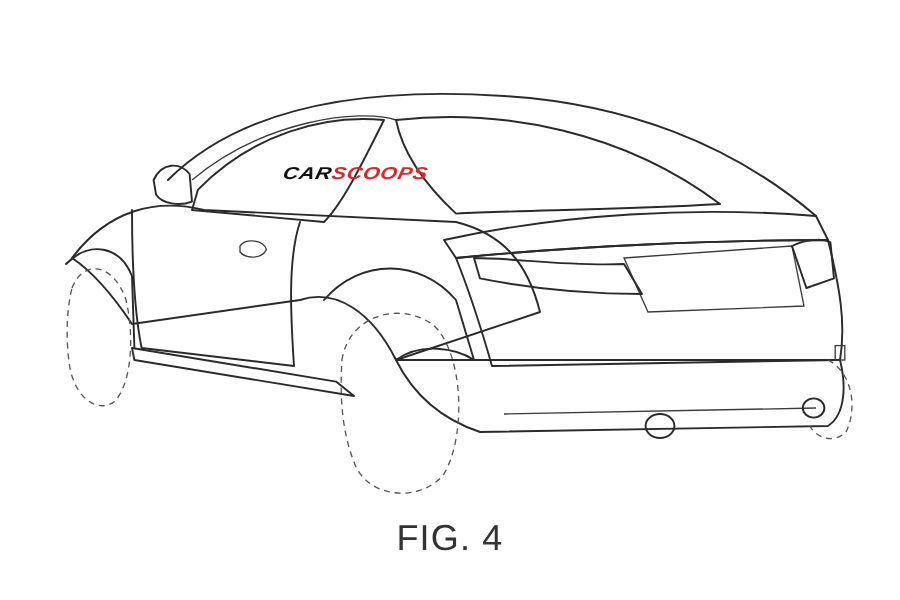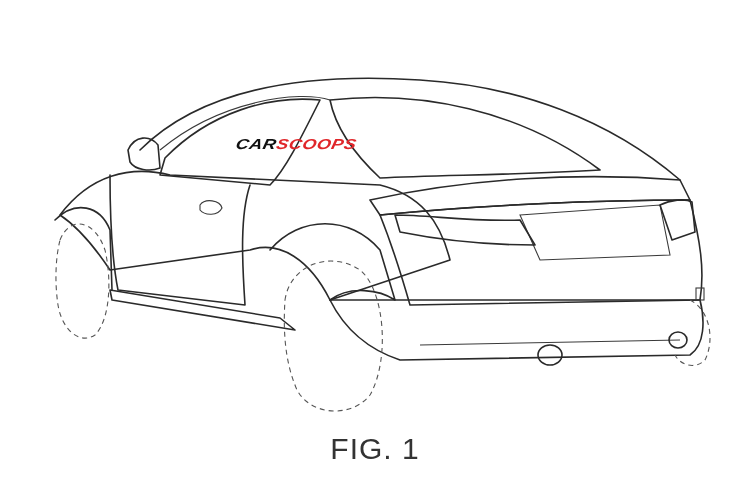--- a/index.html
+++ b/index.html
@@ -50,13 +50,13 @@
   <path class="dash" d="M285 300 C290 265 330 250 360 270 C385 290 390 360 370 395 C350 420 305 415 295 385 C285 360 283 330 285 300 Z"></path>
 
   <path class="ln" d="M55 220 C75 200 100 205 110 230 L112 290"></path>
   <path class="dash" d="M60 240 C70 215 95 220 105 250 C112 280 110 320 95 335 C80 345 62 330 58 305 C55 285 55 260 60 240 Z"></path>
 
   <path class="dash" d="M690 300 C710 310 715 340 705 360 C695 370 680 365 675 355"></path>
 </svg>
 
 <div id="logo"><span class="a">CAR</span><span class="b">SCOOPS</span></div>
 
-<div id="caption">FIG. 1</div>
+<div id="caption">FIG. 4</div>
 
 </body></html>

